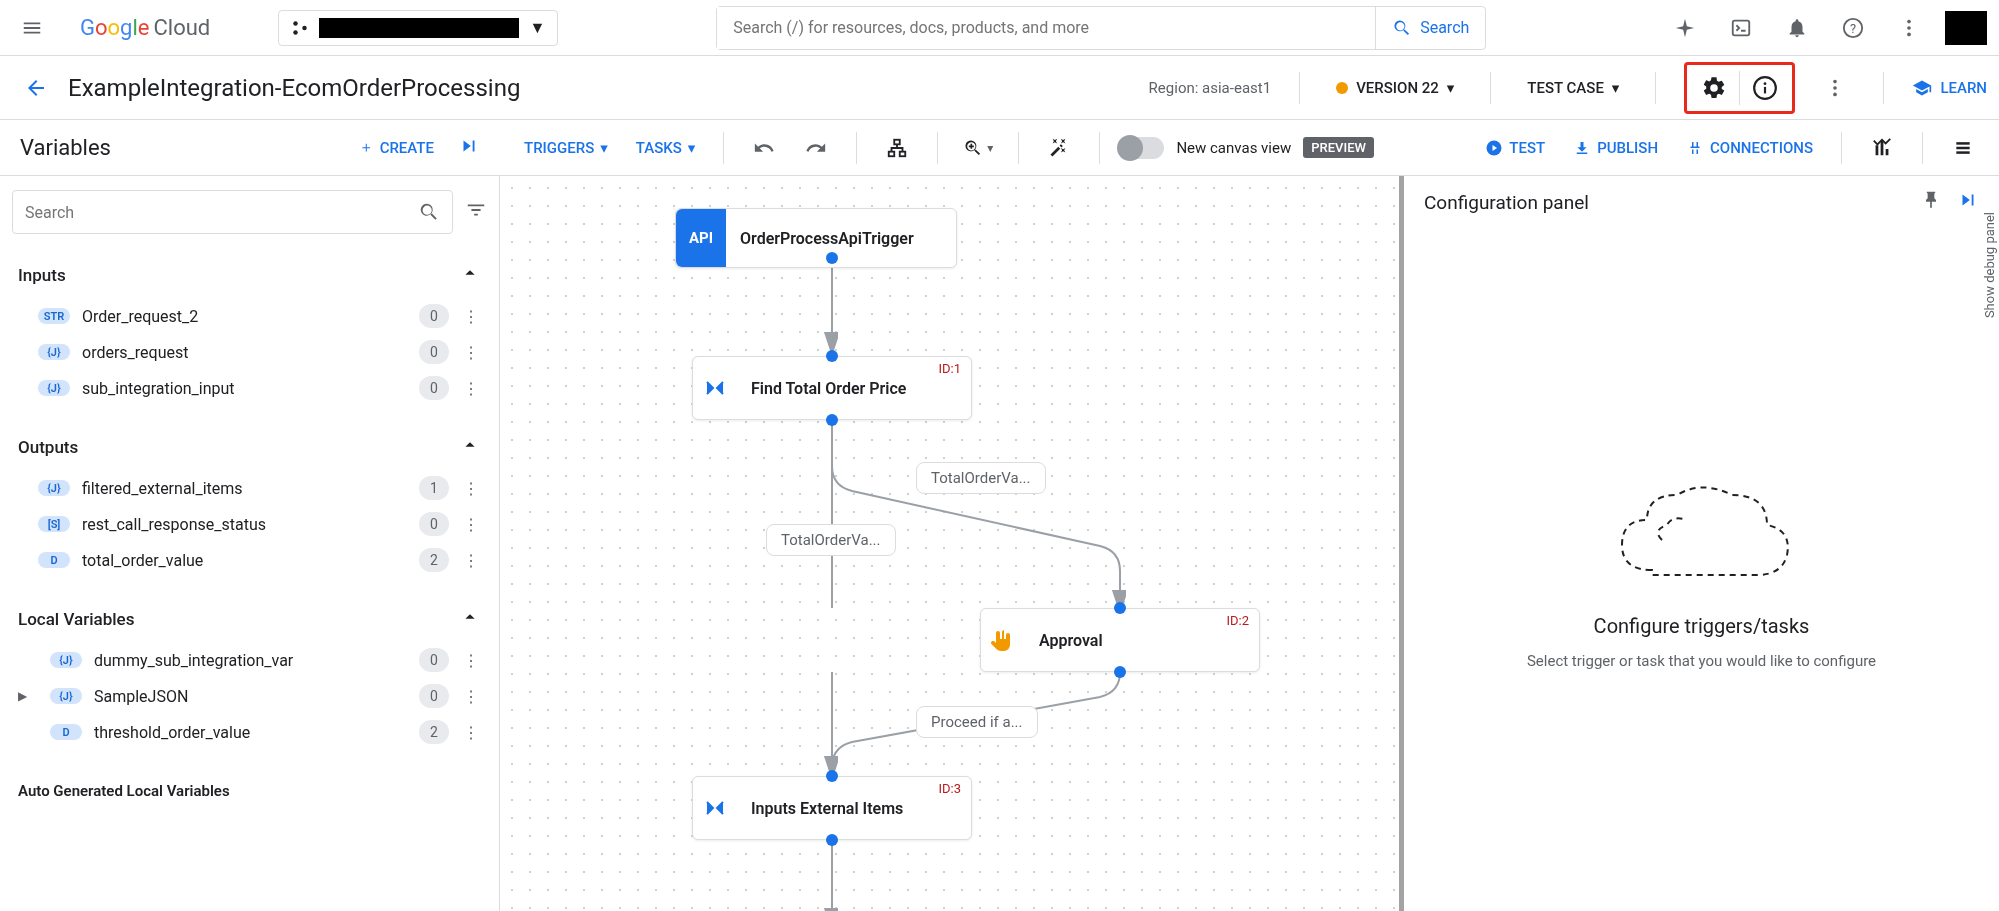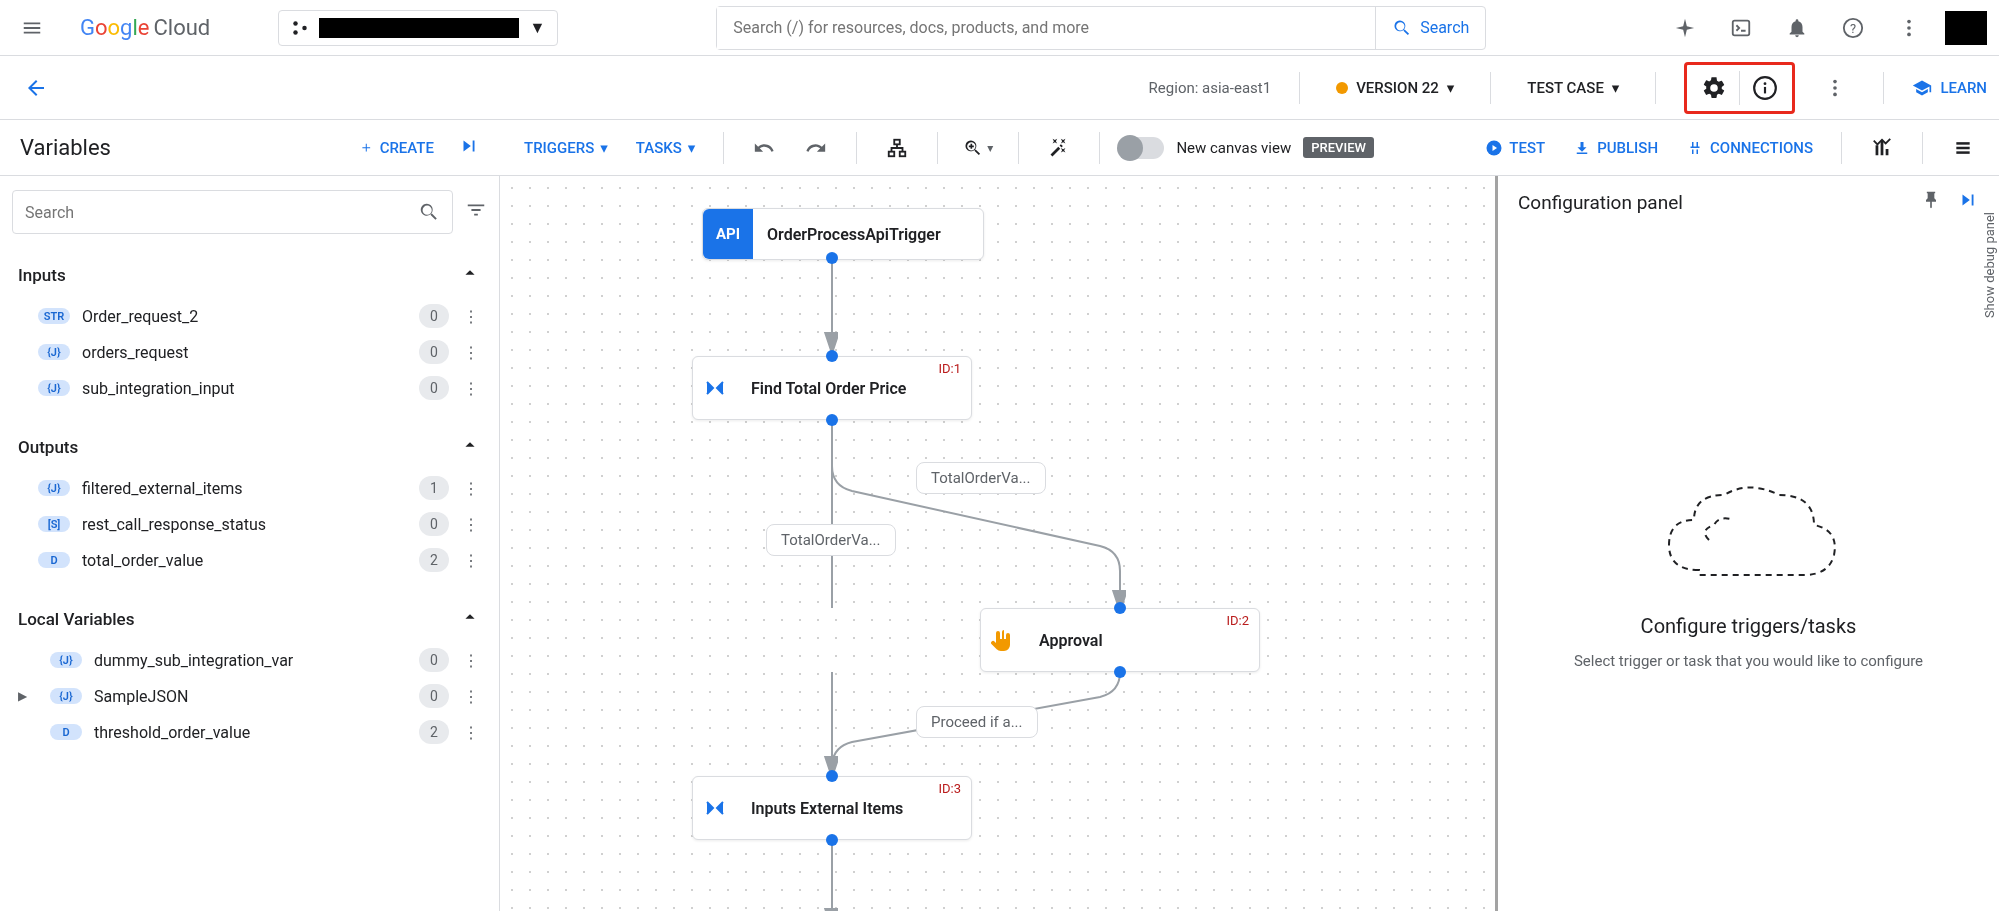--- a/index.html
+++ b/index.html
@@ -63,34 +63,34 @@
 .expand-tri { width: 20px; color: #5f6368; font-size: 12px; }
 .type-badge { width: 32px; height: 16px; border-radius: 12px; background: #d2e3fc; color: #1967d2; font-size: 11px; font-weight: 600; display: flex; align-items: center; justify-content: center; flex-shrink: 0; }
 .var-name { flex: 1; font-size: 16px; color: #202124; }
 .count-badge { min-width: 30px; height: 24px; border-radius: 12px; background: #e8eaed; color: #5f6368; font-size: 14px; display: flex; align-items: center; justify-content: center; padding: 0 8px; }
 .var-more { color: #5f6368; cursor: pointer; width: 20px; text-align: center; }
 .auto-gen-header { font-size: 15px; font-weight: 600; padding: 14px 6px 6px; }
 
 
 .canvas-wrap { flex: 1; position: relative; background: #fff; background-image: radial-gradient(#d0d0d0 1px, transparent 1px); background-size: 18px 18px; background-position: 3px 3px; }
 .node { position: absolute; background: #fff; border: 1px solid #dadce0; border-radius: 6px; display: flex; align-items: center; box-shadow: 0 1px 3px rgba(0,0,0,0.08); }
-.node-api { left: 202px; top: 32px; width: 282px; height: 52px; }
+.node-api { left: 175px; top: 32px; width: 282px; height: 60px; }
 .node-api .api-tag { width: 50px; height: 100%; background: #1a73e8; color: #fff; font-weight: 700; font-size: 15px; display: flex; align-items: center; justify-content: center; border-radius: 6px 0 0 6px; }
 .node-title { padding: 0 14px; font-size: 16px; font-weight: 600; flex: 1; }
 .node-task { height: 64px; }
 .node-task .task-icon { width: 44px; display: flex; align-items: center; justify-content: center; color: #1a73e8; }
 .node-id { position: absolute; top: 4px; right: 10px; font-size: 13px; color: #b91c1c; }
 .edge-label { position: absolute; background: #fff; border: 1px solid #dadce0; border-radius: 8px; padding: 6px 14px; font-size: 15px; color: #5f6368; }
 .conn-dot { width: 12px; height: 12px; background: #1a73e8; border-radius: 50%; position: absolute; }
 svg.edges { position: absolute; inset: 0; width: 100%; height: 100%; pointer-events: none; }
 svg.edges path, svg.edges line { stroke: #9aa0a6; stroke-width: 2; fill: none; }
 svg.edges .arrow { fill: #9aa0a6; }
 
 
-.config-panel { width: 504px; border-left: 3px solid #a3a3a3; display: flex; flex-direction: column; }
+.config-panel { width: 600px; border-left: 5px solid #a3a3a3; display: flex; flex-direction: column; }
 .config-header { height: 52px; display: flex; align-items: center; padding: 0 20px; font-size: 19px; }
 .config-header .pin { margin-left: auto; color: #5f6368; cursor: pointer; }
 .config-header .expand { margin-left: 16px; color: #1a73e8; cursor: pointer; }
 .config-body { flex: 1; display: flex; flex-direction: column; align-items: center; justify-content: center; gap: 14px; padding: 20px; }
 .cloud-outline { width: 200px; height: 130px; }
 .config-body h3 { font-size: 20px; font-weight: 400; }
 .config-body p { font-size: 15px; color: #5f6368; text-align: center; }
 
 .debug-rail { position: absolute; right: 0; top: 200px; writing-mode: vertical-rl; transform: rotate(180deg); font-size: 13px; color: #5f6368; cursor: pointer; padding: 12px 2px; }
 </style>
@@ -158,20 +158,21 @@
     <div class="avatar-block"></div>
   </div>
 </div>
 
 <div class="sub-header">
   <div class="back-btn">
     <svg width="24" height="24" viewBox="0 0 24 24">
         <path fill="#1a73e8" d="M20 11H7.83l5.59-5.59L12 4l-8 8 8 8 1.41-1.41L7.83 13H20z"></path>
       </svg>
   </div>
+  <div class="page-title">ExampleIntegration-EcomOrderProcessing</div>
   <div class="sub-right">
     <div class="region-label">Region: asia-east1</div>
     <div class="tb-sep"></div>
     <div class="version-btn">
       <span class="orange-dot"></span>
       <span>VERSION 22</span>
       <span>▾</span>
     </div>
     <div class="tb-sep"></div>
     <div class="testcase-btn">
@@ -415,20 +416,21 @@
           <div class="var-row with-expand">
       <span class="expand-tri"></span>
       <span class="type-badge">D</span>
       <span class="var-name">threshold_order_value</span>
       <span class="count-badge">2</span>
       <span class="var-more">⋮</span>
           </div>
         </div>
     </div>
 
+    <div class="auto-gen-header">Auto Generated Local Variables</div>
   </div>
 
   <div class="canvas-wrap">
     <svg class="edges">
       <defs>
           <marker id="ah" markerWidth="10" markerHeight="10" refX="8" refY="3" orient="auto">
             <path class="arrow" d="M0,0 L0,6 L9,3 z"></path>
           </marker>
         </defs>
       <line x1="332" y1="82" x2="332" y2="172" marker-end="url(#ah)"></line>

